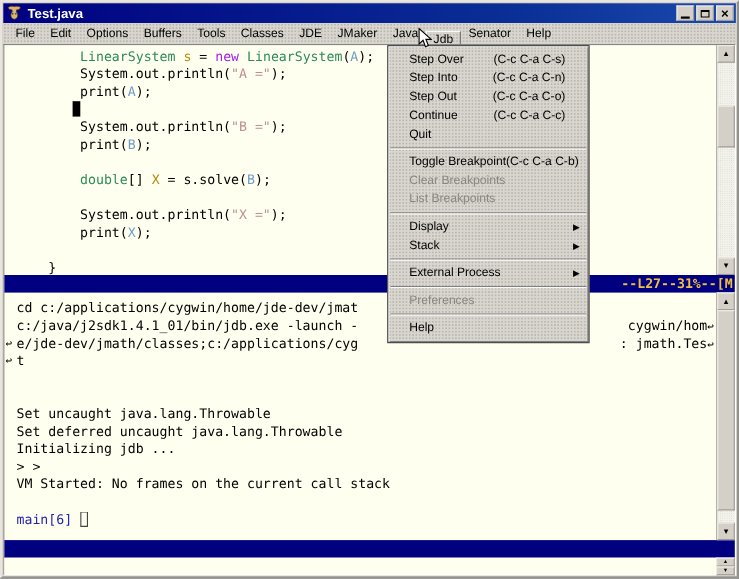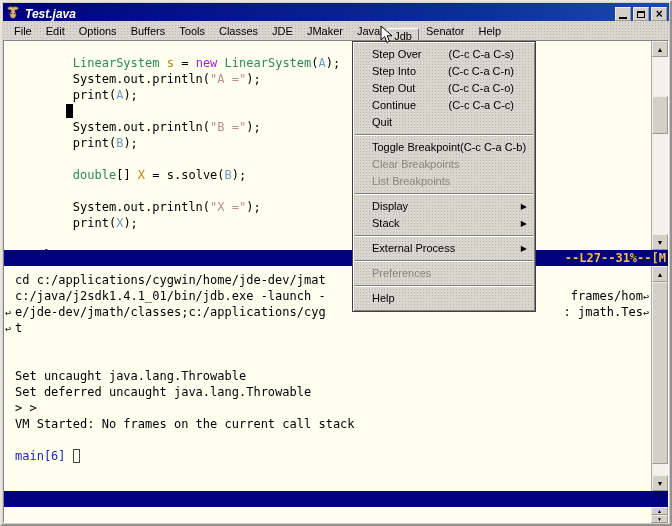--- a/index.html
+++ b/index.html
@@ -1,42 +1,42 @@
 <!DOCTYPE html>
 <html><head>
 <meta charset="utf-8">
 <style>
   html,body{margin:0;padding:0;background:#777;font-family:"Liberation Sans",sans-serif;}
   .frame{position:relative;width:672px;height:526px;box-sizing:border-box;
          border:2px outset #e8e5de;background:#d4d0c8;overflow:hidden;}
   
   .titlebar{position:absolute;left:1px;top:1px;right:1px;height:18px;
             background:linear-gradient(90deg,#000080 0%,#0a2f96 70%,#1b4aae 100%);
-            display:flex;align-items:flex-end;padding:0 2px;box-sizing:border-box;font-style:italic;}
+            display:flex;align-items:center;padding:0 2px;box-sizing:border-box;}
   .title-text{color:#fff;font-size:12px;font-weight:bold;margin-left:4px;flex:1;
               white-space:nowrap;overflow:hidden;}
   .winbtn{width:16px;height:14px;background:#d4d0c8;border:1px outset #f0ede6;margin-left:2px;
           display:flex;align-items:center;justify-content:center;box-sizing:border-box;}
   .glyph-min{width:8px;height:2px;background:#000;margin-top:7px;}
   .glyph-max{width:8px;height:7px;border:1px solid #000;border-top-width:2px;box-sizing:border-box;}
   .glyph-close{font-size:12px;font-weight:bold;color:#000;line-height:10px;}
   
   .stipple{background-color:#d9d6cf;
            background-image:radial-gradient(circle,#bab7af 26%,rgba(0,0,0,0) 27%);
            background-size:3px 3px;}
   .menubar{position:absolute;left:1px;top:19px;right:1px;height:19px;
            display:flex;align-items:center;font-size:11px;color:#000;padding-left:4px;box-sizing:border-box;}
   .mb-item{padding:16px 7px;white-space:nowrap;}
   .mb-active{border:1px solid;border-color:#ffffff #707070 #707070 #ffffff;padding:1px 6px;margin-top:11px;}
   
   .client{position:absolute;left:1px;right:1px;top:38px;bottom:1px;background:#fffff0;
           border:1px solid #868686;border-right-color:#fff;border-bottom-color:#fff;box-sizing:border-box;}
   .buffer{position:absolute;left:0;overflow:hidden;
           font-family:"DejaVu Sans Mono",monospace;font-size:12px;line-height:16px;color:#000;}
-  .editor{top:0;height:209px;right:17px;padding:2px 0 0 11px;margin-top:12px;}
+  .editor{top:0;height:209px;right:17px;padding:2px 0 0 11px;}
   .shell{top:225px;height:225px;right:17px;padding:6px 0 0 11px;}
   .cline{white-space:pre;height:16px;position:relative;}
   .tok-type{color:#2e8b57;}
   .tok-keyword{color:#a020f0;}
   .tok-string{color:#bc8f8f;}
   .tok-variable{color:#b8860b;}
   .tok-constant{color:#6e9cc8;}
   .tok-prompt{color:#2424ae;}
   .tok-cursor{background:#000;color:#000;}
   .tok-hollow{box-shadow:inset 0 0 0 1px #444;}
@@ -138,27 +138,28 @@
         <div class="cline"><span>    }</span></div>
       </div>
 
     <div class="modeline ml-top">
       
       <span class="ml-right"><span class="tok-bright">--L27--31%--[M</span></span>
     </div>
 
     <div class="buffer shell">
         <div class="cline"><span>cd c:/applications/cygwin/home/jde-dev/jmat</span></div>
-        <div class="cline"><span>c:/java/j2sdk1.4.1_01/bin/jdb.exe -launch -</span><span class="rfrag"><span>frames/hom</span><span class="wrap-right">↩</span></span></div>
+        <div class="cline"><span>c:/java/j2sdk1.4.1_01/bin/jdb.exe -launch -</span><span class="rfrag"><span>cygwin/hom</span><span class="wrap-right">↩</span></span></div>
         <div class="cline"><span class="fringe-glyph">↩</span><span>e/jde-dev/jmath/classes;c:/applications/cyg</span><span class="rfrag"><span>: jmath.Tes</span><span class="wrap-right">↩</span></span></div>
         <div class="cline"><span class="fringe-glyph">↩</span><span>t</span></div>
         <div class="cline"></div>
         <div class="cline"></div>
         <div class="cline"><span>Set uncaught java.lang.Throwable</span></div>
         <div class="cline"><span>Set deferred uncaught java.lang.Throwable</span></div>
+        <div class="cline"><span>Initializing jdb ...</span></div>
         <div class="cline"><span>&gt; &gt;</span></div>
         <div class="cline"><span>VM Started: No frames on the current call stack</span></div>
         <div class="cline"></div>
         <div class="cline"><span class="tok-prompt">main[6] </span><span class="tok-hollow"> </span></div>
       </div>
 
     <div class="modeline ml-bottom">
       
     </div>
 

